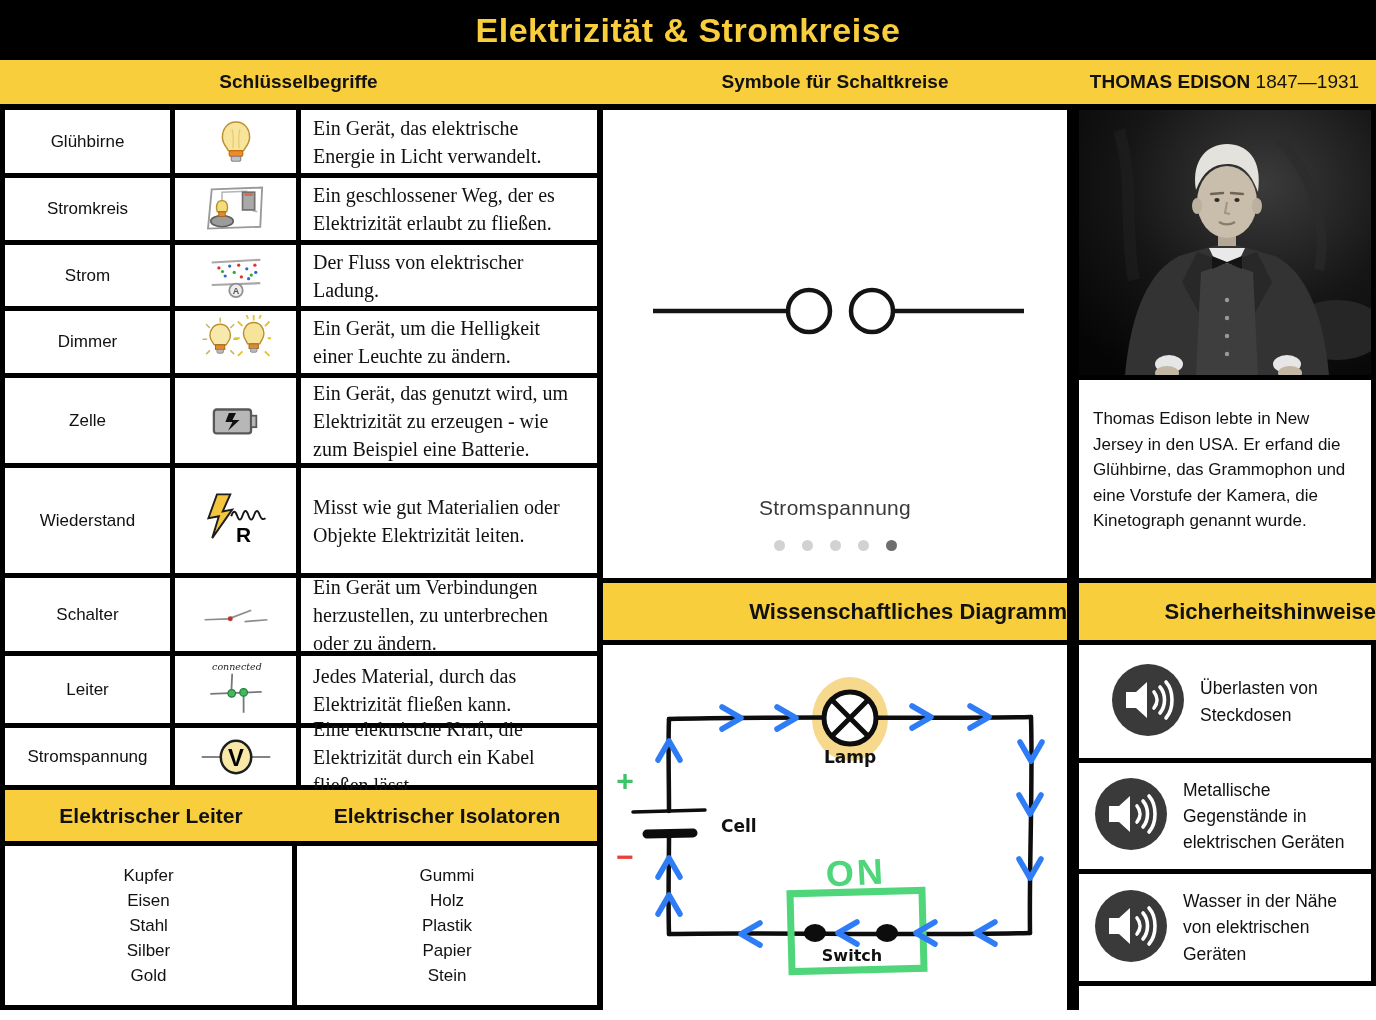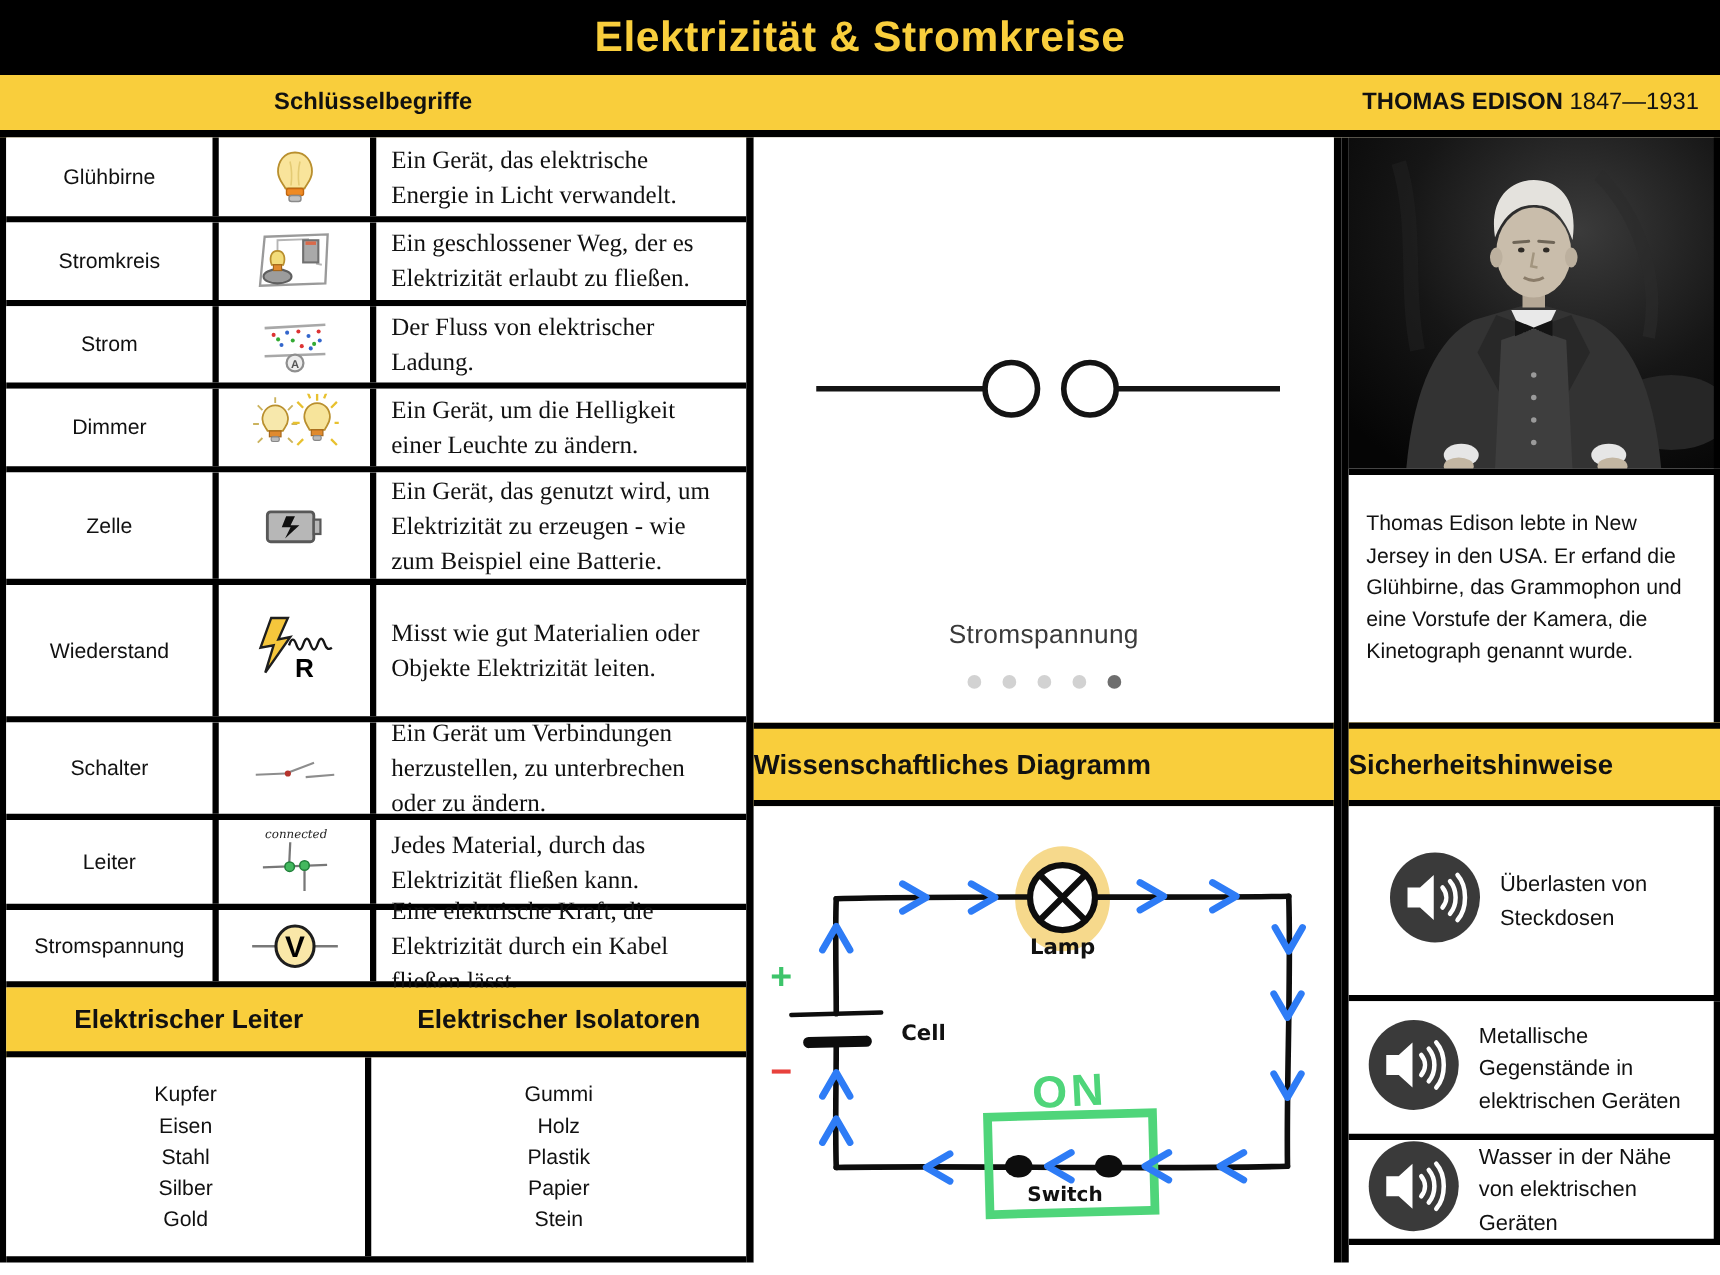--- a/index.html
+++ b/index.html
@@ -63,50 +63,51 @@
   .symbol-svg { position:absolute; left:0; top:170px; }
   .carousel-caption { position:absolute; left:0; top:386px; width:100%; text-align:center;
                       font-size:21px; color:#3a3a3a; letter-spacing:.3px; }
   .dots { position:absolute; left:0; top:430px; width:100%; display:flex; gap:17px;
           justify-content:center; }
   .dot { width:11px; height:11px; border-radius:50%; background:#d2d2d2; }
   .dot.active { background:#6e6e6e; }
 
   .yellow-band { height:67px; background:#F9CE3C; border-top:5px solid #000;
                  border-bottom:5px solid #000; display:flex; align-items:center;
-                 justify-content:flex-start; font-size:22px; font-weight:bold; }
+                 justify-content:flex-end; font-size:22px; font-weight:bold; }
   .diagram-panel { position:relative; flex:1; background:#fff; }
 
   
   .right { position:absolute; left:1073px; top:110px; width:303px; height:900px;
            border-left:6px solid #000; display:flex; flex-direction:column; background:#fff; }
   .photo { height:265px; background:#000; border-right:5px solid #000; overflow:hidden; }
   .bio { height:203px; border-top:5px solid #000; border-right:5px solid #000;
          padding:26px 14px 10px 14px; font-size:17px; line-height:1.5; background:#fff; }
   .safety-row { display:flex; align-items:center; gap:15px; padding:0 8px 0 15px;
                 border-bottom:5px solid #000; border-right:5px solid #000; background:#fff; }
-  .safety-row.r1 { height:156px;padding-left:32px; }
+  .safety-row.r1 { height:118px;padding-left:32px; }
   .safety-row.r2 { height:111px; }
-  .safety-row.r3 { height:84px; }
+  .safety-row.r3 { height:112px; }
   .safety-text { font-size:17.5px; line-height:1.5; }
 
   .hand { font-family:"DejaVu Sans", sans-serif; font-weight:600; }
   .cursive { font-family:"DejaVu Serif", serif; font-style:italic; }
 </style>
 </head>
 <body>
 
 <div class="poster">
 
   <div class="top-bar">
     <h1>Elektrizität &amp; Stromkreise</h1>
   </div>
 
   <div class="header-band">
     <div class="band-title bt-left">Schlüsselbegriffe</div>
+    <div class="band-title bt-mid">Symbole für Schaltkreise</div>
     <div class="band-title bt-right">
       <span>THOMAS EDISON</span>
       <span class="years">1847—1931</span>
     </div>
   </div>
 
   <div class="left">
 
     <div class="term-row">
       <div class="cell-term">Glühbirne</div>

